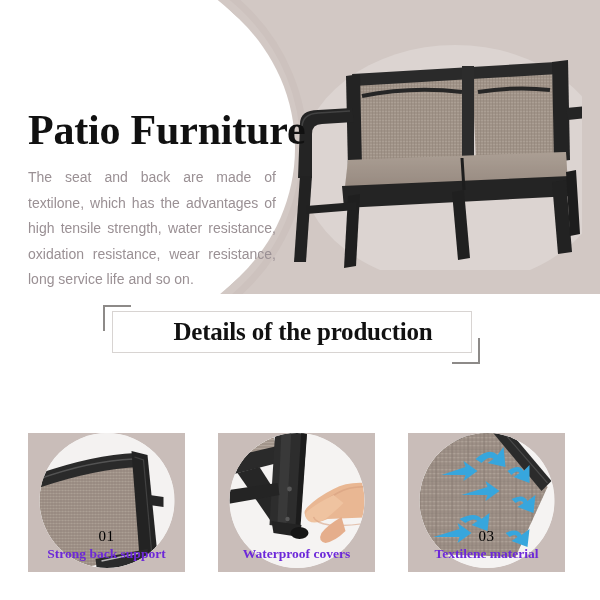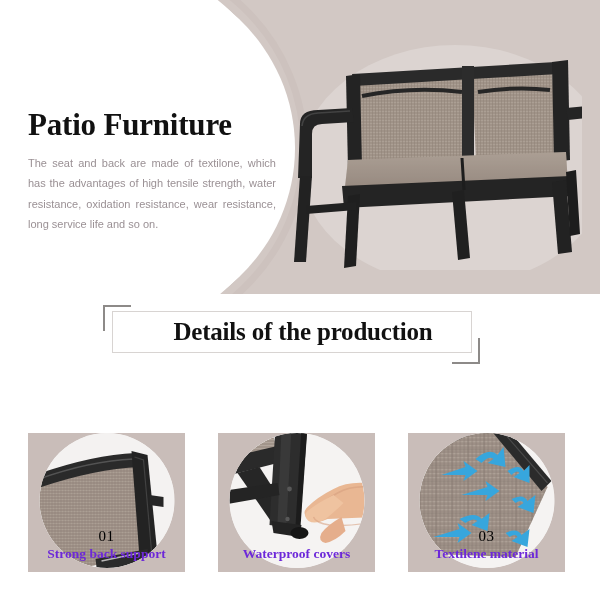--- a/index.html
+++ b/index.html
@@ -31,30 +31,30 @@
   }
 
   #hero-text {
     position: absolute;
     left: 28px; top: 108px;
     width: 255px;
   }
   #hero-title {
     font-family: "Liberation Serif", serif;
     font-weight: bold;
-    font-size: 31px;
+    font-size: 42px;
     line-height: 1.08;
     color: #111111;
     letter-spacing: -0.2px;
     white-space: nowrap;
   }
   #hero-body {
     margin-top: 12px;
     font-family: "Liberation Sans", sans-serif;
-    font-size: 11px;
+    font-size: 14px;
     line-height: 1.82;
     color: #9a9094;
     text-align: justify;
     width: 248px;
   }
 
   
   #section {
     position: absolute;
     left: 0; top: 300px;

